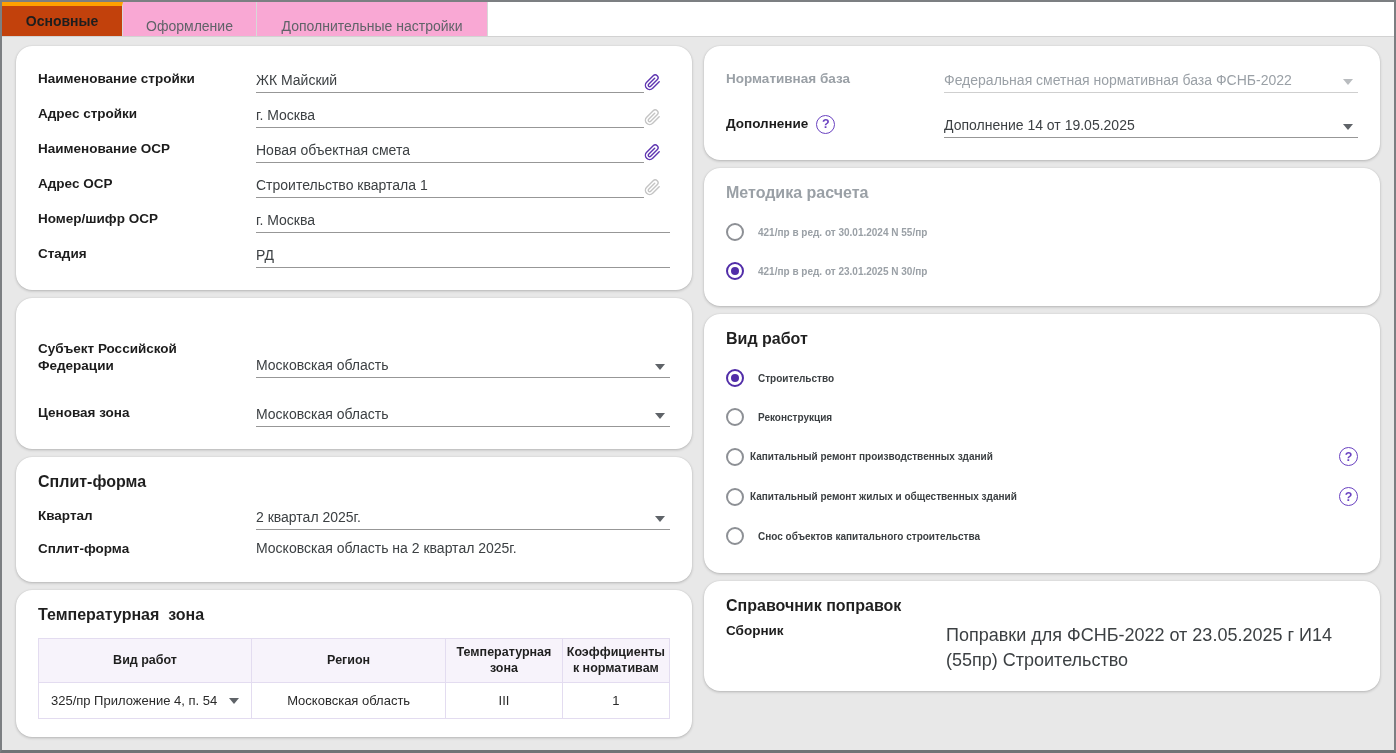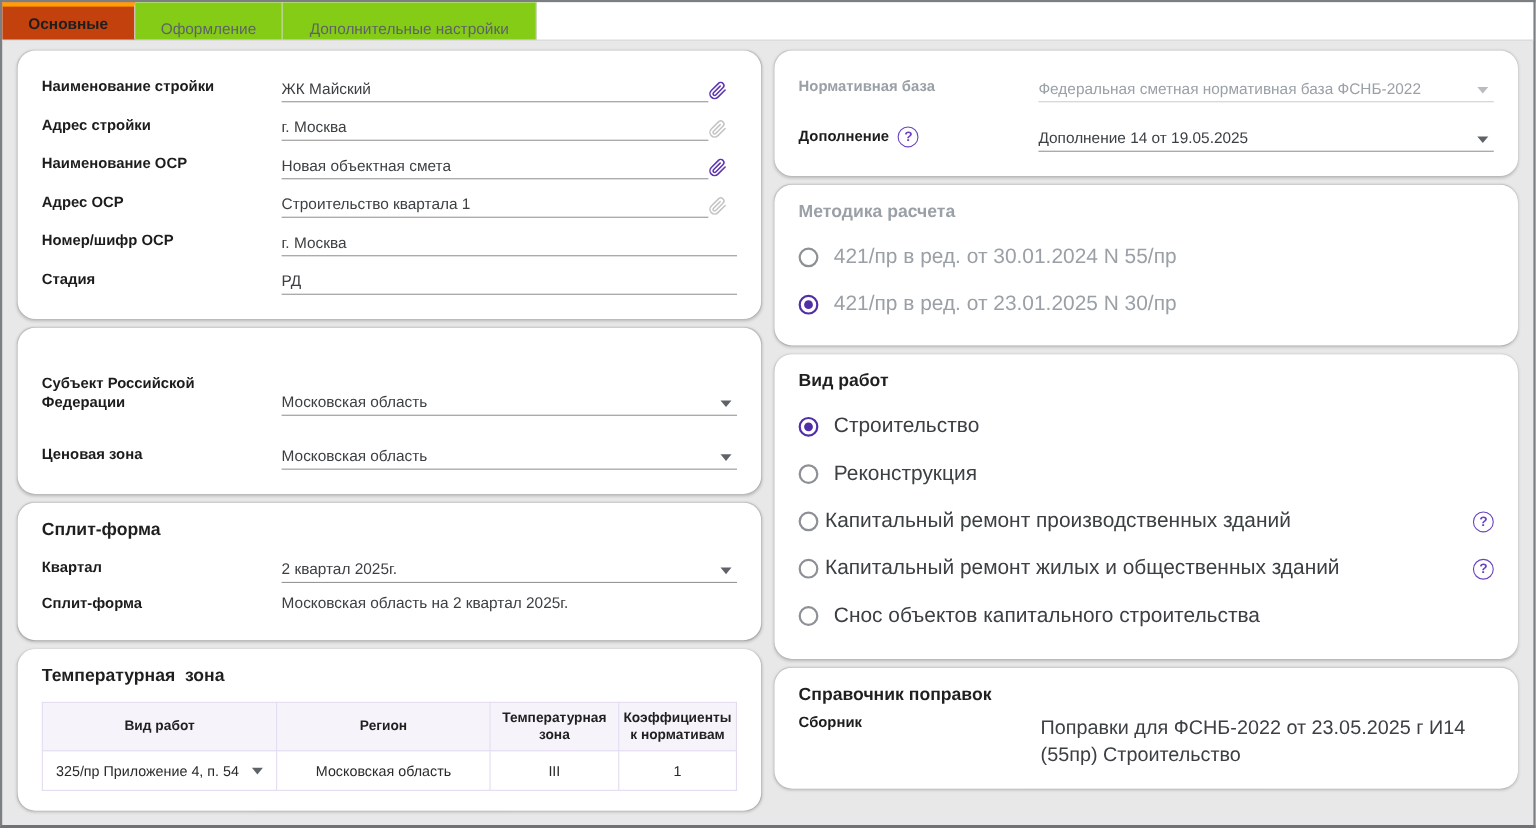--- a/index.html
+++ b/index.html
@@ -9,21 +9,21 @@
     background:#e8e8e8;
     border:2px solid #7c7f82;
     border-bottom:3px solid #6f7275;
     overflow:hidden;
     color:#202124;
   }
   
   .tabbar { display:flex; background:#fff; border-bottom:1px solid #d2d2d2; height:35px; }
   .tab {
     display:flex; align-items:center; justify-content:center;
-    font-size:14px; color:#5f6368; background:#84cc16;
+    font-size:14px; color:#5f6368; background:#f9a8d4;
     border-right:1px solid #d8d8d8; cursor:default;
     padding-top:14px;
   }
   .tab-main { width:121px; }
   .tab-design { width:134px; }
   .tab-extra { width:231px; }
   .tab.active {
     background:#c2410c; color:#1e1e1e; font-weight:700;
     border-top:4px solid #ffa000; padding-top:0;text-align:center;
   }
@@ -65,21 +65,21 @@
   .clip.on  svg { stroke:#5e35b1; }
   .clip.off svg { stroke:#c4c4c4; }
   
   .radio-row { display:flex; align-items:center; gap:14px; margin-top:21px; }
   .radio { width:18px; height:18px; border:2px solid #8d9095; border-radius:50%; flex:none; }
   .radio.checked { border-color:#512da8; }
   .radio.checked::after {
     content:""; display:block; width:8px; height:8px; margin:3px;
     border-radius:50%; background:#512da8;
   }
-  .radio-label { font-size:19px; color:#3c4043; }
+  .radio-label { font-size:10px; color:#3c4043;font-weight:bold; }
   .radio-label.disabled { color:#9aa0a6; }
   .radio-left { display:flex; align-items:center; gap:6px; }
   .radio-row.spread { justify-content:space-between; }
   
   .help {
     width:19px; height:19px; border:1.5px solid #6a42c1; border-radius:50%;
     color:#6a42c1; font-size:12.5px; font-weight:700;
     display:flex; align-items:center; justify-content:center; flex:none;
   }
   .help::after { content:"?"; }

